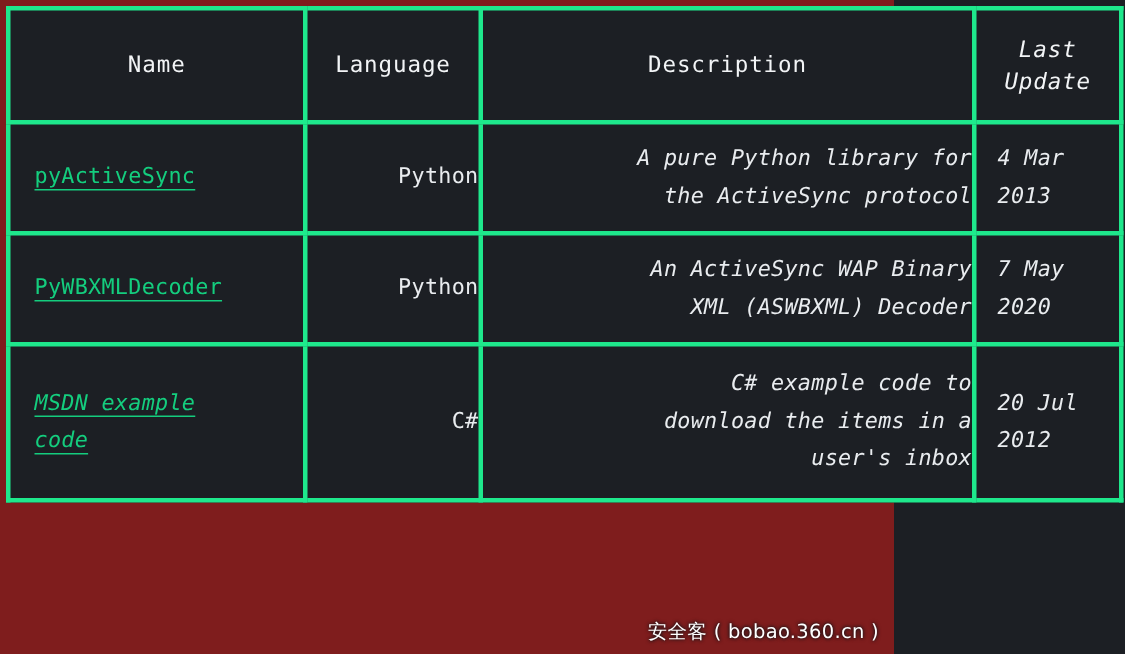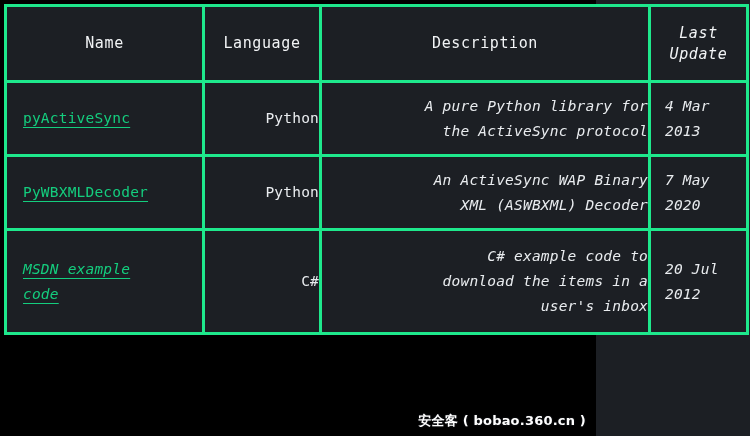--- a/index.html
+++ b/index.html
@@ -10,21 +10,21 @@
     width: 750px;
     height: 436px;
     background: #1c1f24;
     font-family: "DejaVu Sans Mono", "Liberation Mono", monospace;
     overflow: hidden;
   }
   .page {
     position: relative;
     width: 596px;
     height: 436px;
-    background: #000000;
+    background: #7f1d1d;
     box-sizing: border-box;
   }
   table.repo-table {
     position: absolute;
     left: 4px;
     top: 4px;
     width: 742px;
     border-collapse: collapse;
     table-layout: fixed;
     background: #1c1f24;
@@ -78,21 +78,21 @@
   .multi-line { display: block; }
   .multi-line span { display: block; white-space: pre; font-style: italic; }
 
   .watermark {
     position: absolute;
     right: 10px;
     bottom: 6px;
     color: #ffffff;
     font-family: "DejaVu Sans", "Liberation Sans", sans-serif;
     font-size: 13px;
-    font-weight: bold;
+    font-weight: normal;
     letter-spacing: 0.2px;
     white-space: nowrap;
     z-index: 5;
     text-shadow: 0 0 2px #14161a, 0 0 3px #14161a;
   }
 </style>
 </head>
 <body>
 
 <div class="page">

